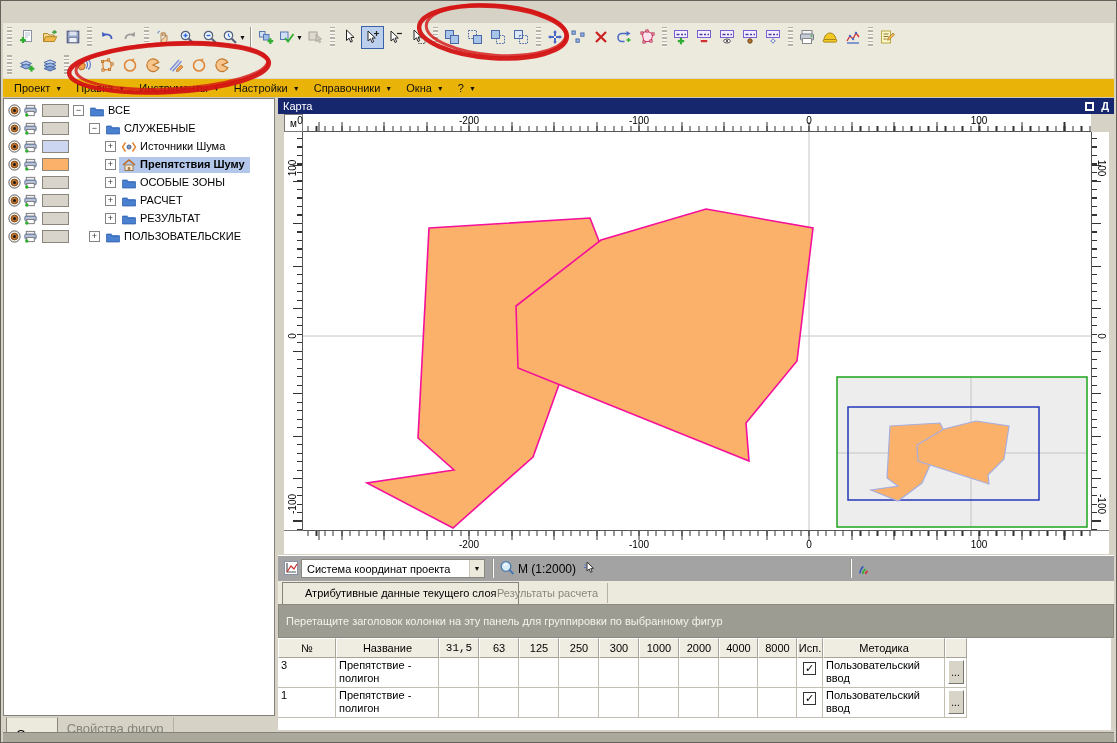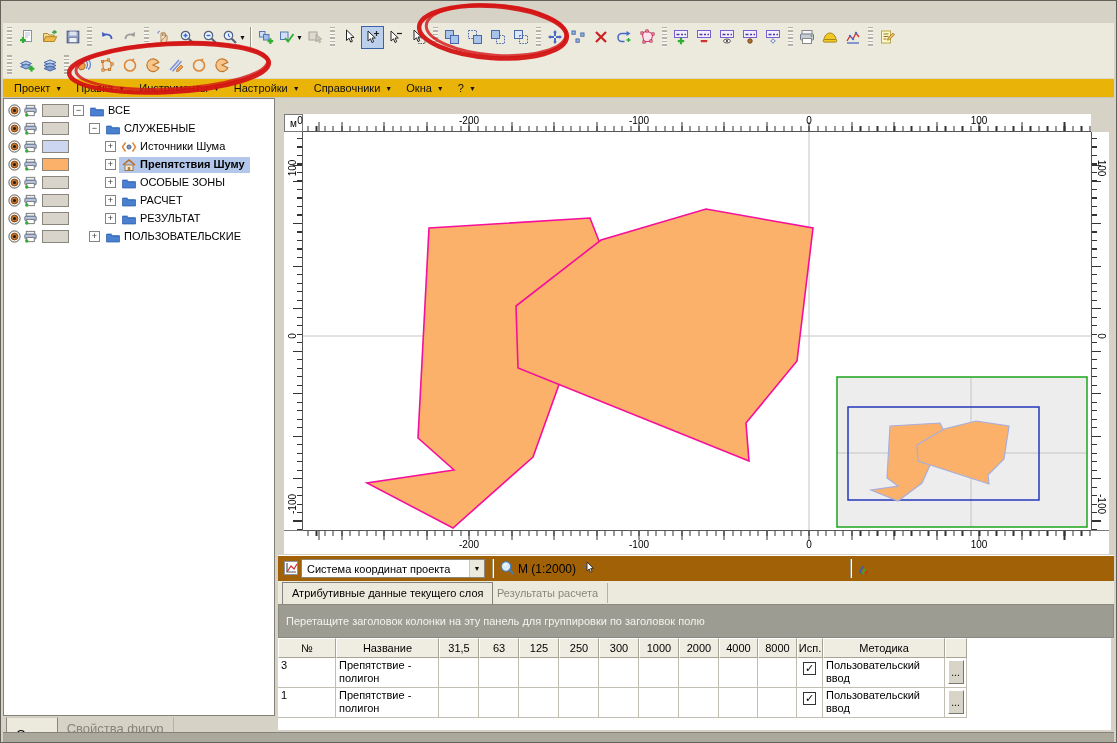--- a/index.html
+++ b/index.html
@@ -59,31 +59,31 @@
   #ruler-right{position:absolute;left:1090px;top:131px;width:18px;height:398px;background:#fff;border-left:1px solid #555;
     background-image:repeating-linear-gradient(0deg,#333 0 1px,transparent 1px 8.5px),repeating-linear-gradient(0deg,#333 0 1px,transparent 1px 42.5px);
     background-size:5px 100%,9px 100%;background-position:left 0px top 0px,left 0px top 34px;background-repeat:repeat-y}
   .rlx{position:absolute;top:1px;font-size:10px;color:#000;transform:translateX(-50%);white-space:nowrap}
   #ruler-bottom .rlx{top:8px}
   .rly{position:absolute;width:18px;height:14px;display:flex;align-items:center;justify-content:center;font-size:10px;color:#000;white-space:nowrap}
   #ruler-left .rly{left:-1px;transform:rotate(-90deg)}
   #ruler-right .rly{left:1px;transform:rotate(90deg)}
   #map-canvas{position:absolute;left:302px;top:131px;width:788px;height:398px;background:#fff}
   
-  #map-status{position:absolute;left:277px;top:554px;width:836px;height:26px;background:#a16207;border-top:1px solid #fff}
+  #map-status{position:absolute;left:277px;top:554px;width:836px;height:26px;background:#a3a3a3;border-top:1px solid #fff}
   .ms-abs{position:absolute}
   .combo{position:absolute;height:19px;top:3px;background:#fff;border:1px solid #8a887e;display:flex;align-items:center;font-size:11px;color:#000}
   .combo .cb-text{flex:1;padding-left:5px;white-space:nowrap;overflow:hidden}
   .combo .cb-btn{width:15px;height:100%;background:#ECE9DD;border-left:1px solid #cac6ba;display:flex;align-items:center;justify-content:center;font-size:7px;color:#111}
   .ms-sep{position:absolute;top:3px;height:19px;width:2px;border-left:1px solid #9a968a;border-right:1px solid #fff}
   #scale-label{position:absolute;left:240px;top:6px;font-size:12px;color:#000;white-space:nowrap}
   
   #data-tabs{position:absolute;left:277px;top:580px;width:836px;height:23px;background:#ECE9DD}
   .dtab{position:absolute;font-size:11px;white-space:nowrap}
-  .dtab.active{left:4px;top:1px;height:22px;padding:4px 9px 0;background:#ECE9DD;border:1px solid #84827a;border-bottom:none;color:#000}
+  .dtab.active{left:4px;top:1px;height:22px;padding:4px 22px 0;background:#ECE9DD;border:1px solid #84827a;border-bottom:none;color:#000}
   .dtab.inactive{left:210px;top:2px;height:20px;padding:4px 9px 0;color:#8a887e;border-right:1px solid #b5b1a4}
   #group-panel{position:absolute;left:277px;top:603px;width:836px;height:34px;background:#9d9c92;border:1px solid #8a897f;
     color:#f4f3ec;font-size:11px;padding:10px 0 0 7px;white-space:nowrap;overflow:hidden}
   #table-wrap{position:absolute;left:277px;top:637px;width:833px;height:92px;background:#fff;overflow:hidden}
   #thead{display:flex;height:20px}
   .th{flex:none;background:#EFECE1;border-top:1px solid #fff;border-left:1px solid #fff;border-right:1px solid #a7a396;border-bottom:1px solid #a7a396;
     font-size:11px;color:#000;display:flex;align-items:center;justify-content:center;overflow:hidden}
   .trx{display:flex;height:30px}
   .td{flex:none;border-right:1px solid #c2beb2;border-bottom:1px solid #c2beb2;font-size:11px;line-height:13px;color:#000;padding:1px 3px;overflow:hidden}
   .td.center{display:flex;align-items:flex-start;justify-content:center;padding-top:4px}
@@ -677,20 +677,27 @@
           </span>
           <span class="tlabel">ПОЛЬЗОВАТЕЛЬСКИЕ</span>
         </span>
       </div>
     </div>
   <div id="left-tabs">
       <span class="ltab active">Слои</span>
       <span class="ltab inactive">Свойства фигур</span>
     </div>
 
+  <div id="map-titlebar">
+    <span>Карта</span>
+    <span class="mt-icons">
+      <span class="mt-sq"></span>
+      <span class="mt-pin">Д</span>
+    </span>
+  </div>
 
   <div id="unit-box">м</div>
   <div id="ruler-top">
       <span class="rlx" style="left: -3px;">0</span>
       <span class="rlx" style="left: 166px;">-200</span>
       <span class="rlx" style="left: 336px;">-100</span>
       <span class="rlx" style="left: 506px;">0</span>
       <span class="rlx" style="left: 676px;">100</span>
     </div>
   <div id="ruler-left">
@@ -763,27 +770,27 @@
           <path d="M5.8 13.8a7 7 0 012.7-4.8" stroke="#2fae2f" stroke-width="1.6" fill="none"></path>
           <path d="M8.6 14.2a4.5 4.5 0 012-3.2" stroke="#d03030" stroke-width="1.6" fill="none"></path>
         </svg>
       </span>
   </div>
 
   <div id="data-tabs">
       <span class="dtab active">Атрибутивные данные текущего слоя</span>
       <span class="dtab inactive">Результаты расчета</span>
     </div>
-  <div id="group-panel">Перетащите заголовок колонки на эту панель для группировки по заголовок полю</div>
+  <div id="group-panel">Перетащите заголовок колонки на эту панель для группировки по выбранному фигур</div>
 
   <div id="table-wrap">
     <div id="thead">
         <span class="th" style="width: 58px;">№</span>
         <span class="th" style="width: 103px;">Название</span>
-        <span class="th" style="width: 40px;">31,5</span>
+        <span class="th" style="width: 40px; font-family: Liberation Mono, monospace;">31,5</span>
         <span class="th" style="width: 40px;">63</span>
         <span class="th" style="width: 40px;">125</span>
         <span class="th" style="width: 40px;">250</span>
         <span class="th" style="width: 40px;">300</span>
         <span class="th" style="width: 40px;">1000</span>
         <span class="th" style="width: 40px; text-align: right;">2000</span>
         <span class="th" style="width: 39px;">4000</span>
         <span class="th" style="width: 39px;">8000</span>
         <span class="th" style="width: 26px;">Исп.</span>
         <span class="th" style="width: 122px;">Методика</span>

